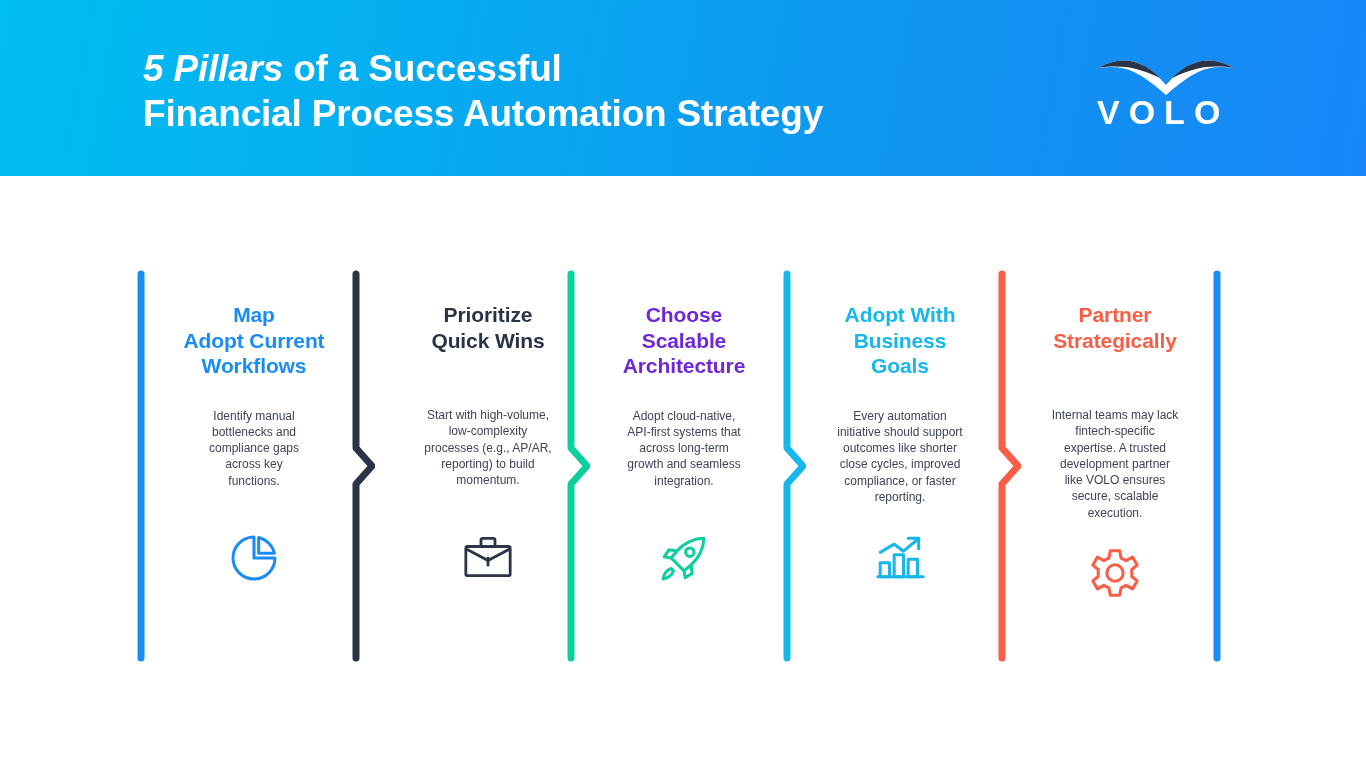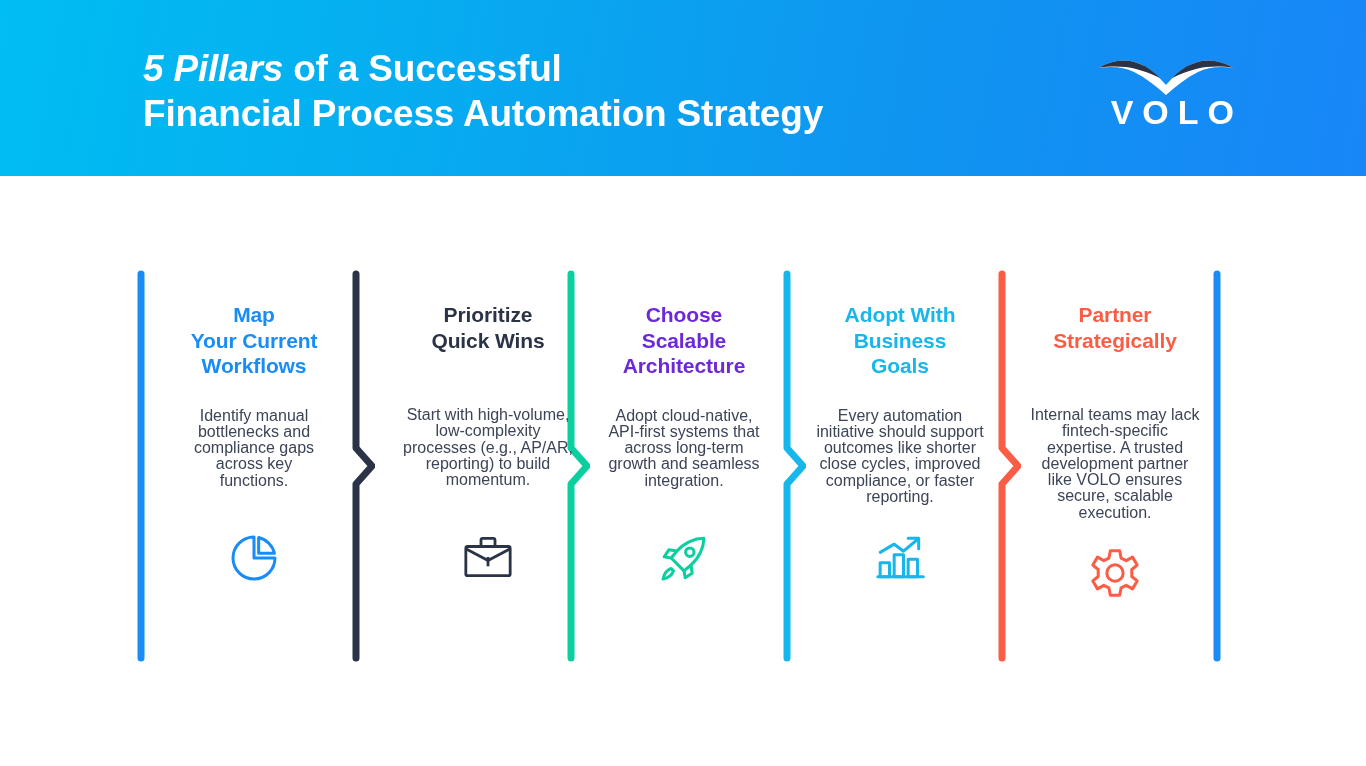--- a/index.html
+++ b/index.html
@@ -55,21 +55,21 @@
     left: 8px;
     top: 0;
     width: 140px;
     height: 44px;
   }
   .logo-word {
     position: absolute;
     left: 0;
     top: 40px;
     width: 155px;
-    text-align: right;
+    text-align: left;
     color: #ffffff;
     font-size: 34px;
     font-weight: bold;
     letter-spacing: 9px;
     text-indent: 9px;
     line-height: 40px;
   }
 
   
   .pillars {
@@ -94,21 +94,21 @@
   .col-heading {
     font-size: 21px;
     font-weight: bold;
     line-height: 25.5px;
     letter-spacing: -0.1px;
     margin: 0;
     white-space: pre-line;
   }
   .col-body {
     margin: 0;
-    font-size: 16px;
+    font-size: 12px;
     line-height: 16.3px;
     color: #3c4457;
     white-space: pre-line;
   }
   .col-icon {
     margin: 0 auto;
     width: 56px;
     height: 56px;
   }
 </style>
@@ -153,21 +153,21 @@
   <svg class="divider" style="left:997px" viewBox="0 0 24 392">
     <path d="M5 4 L5 178 L21 196 L5 214 L5 388" fill="none" stroke="#fa5d45" stroke-width="7" stroke-linecap="round" stroke-linejoin="round"></path>
   </svg>
 
   <svg class="divider" style="left:1212px" viewBox="0 0 24 392">
     <path d="M5 4 L5 388" fill="none" stroke="#1a8cf5" stroke-width="7" stroke-linecap="round"></path>
   </svg>
 
   <div class="column" style="left:156px">
     <h2 class="col-heading" style="color:#1a8cf5">Map
-Your Current
+Adopt Current
 Workflows</h2>
     <p class="col-body" style="margin-top:29px; padding:0 6px">Identify manual
 bottlenecks and
 compliance gaps
 across key
 functions.</p>
     <svg class="col-icon" style="margin-top:41px" viewBox="0 0 48 48">
       <path d="M24 6 A18 18 0 1 0 42 24 L24 24 Z" fill="none" stroke="#1a8cf5" stroke-width="2.6" stroke-linejoin="round"></path>
       <path d="M28 6.5 A18 18 0 0 1 41.5 20 L28 20 Z" fill="none" stroke="#1a8cf5" stroke-width="2.6" stroke-linejoin="round"></path>
     </svg>

